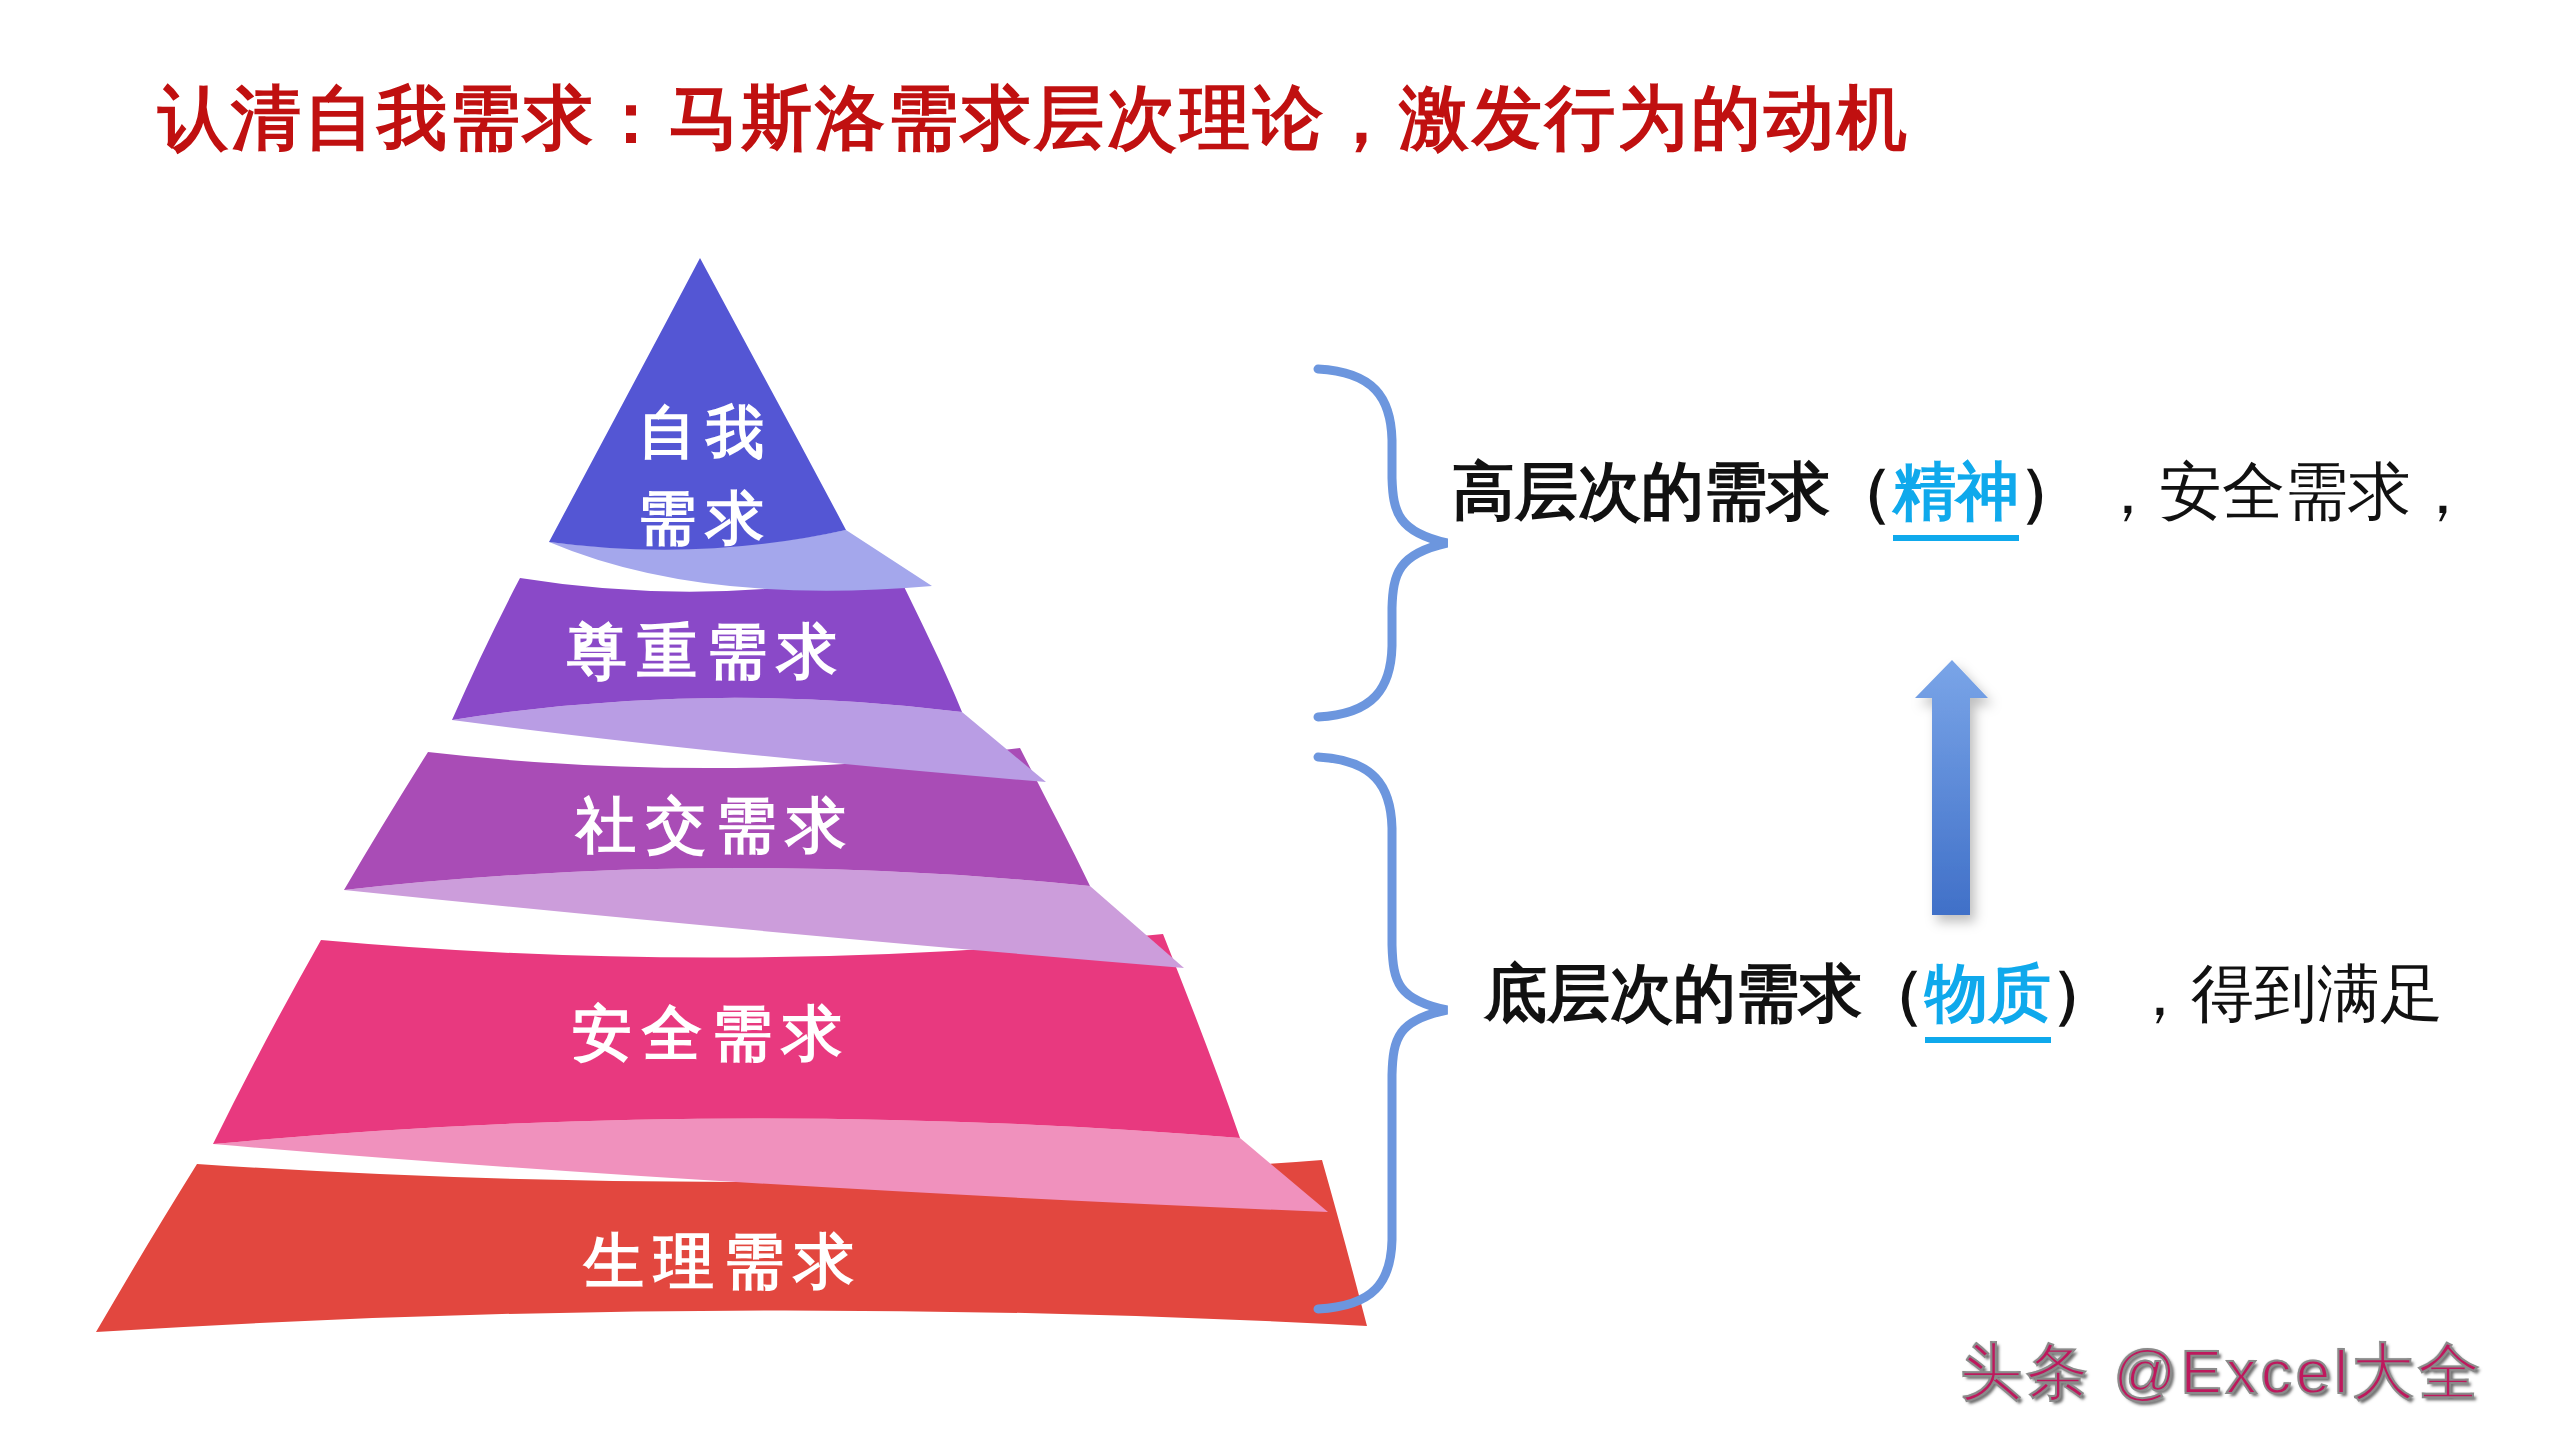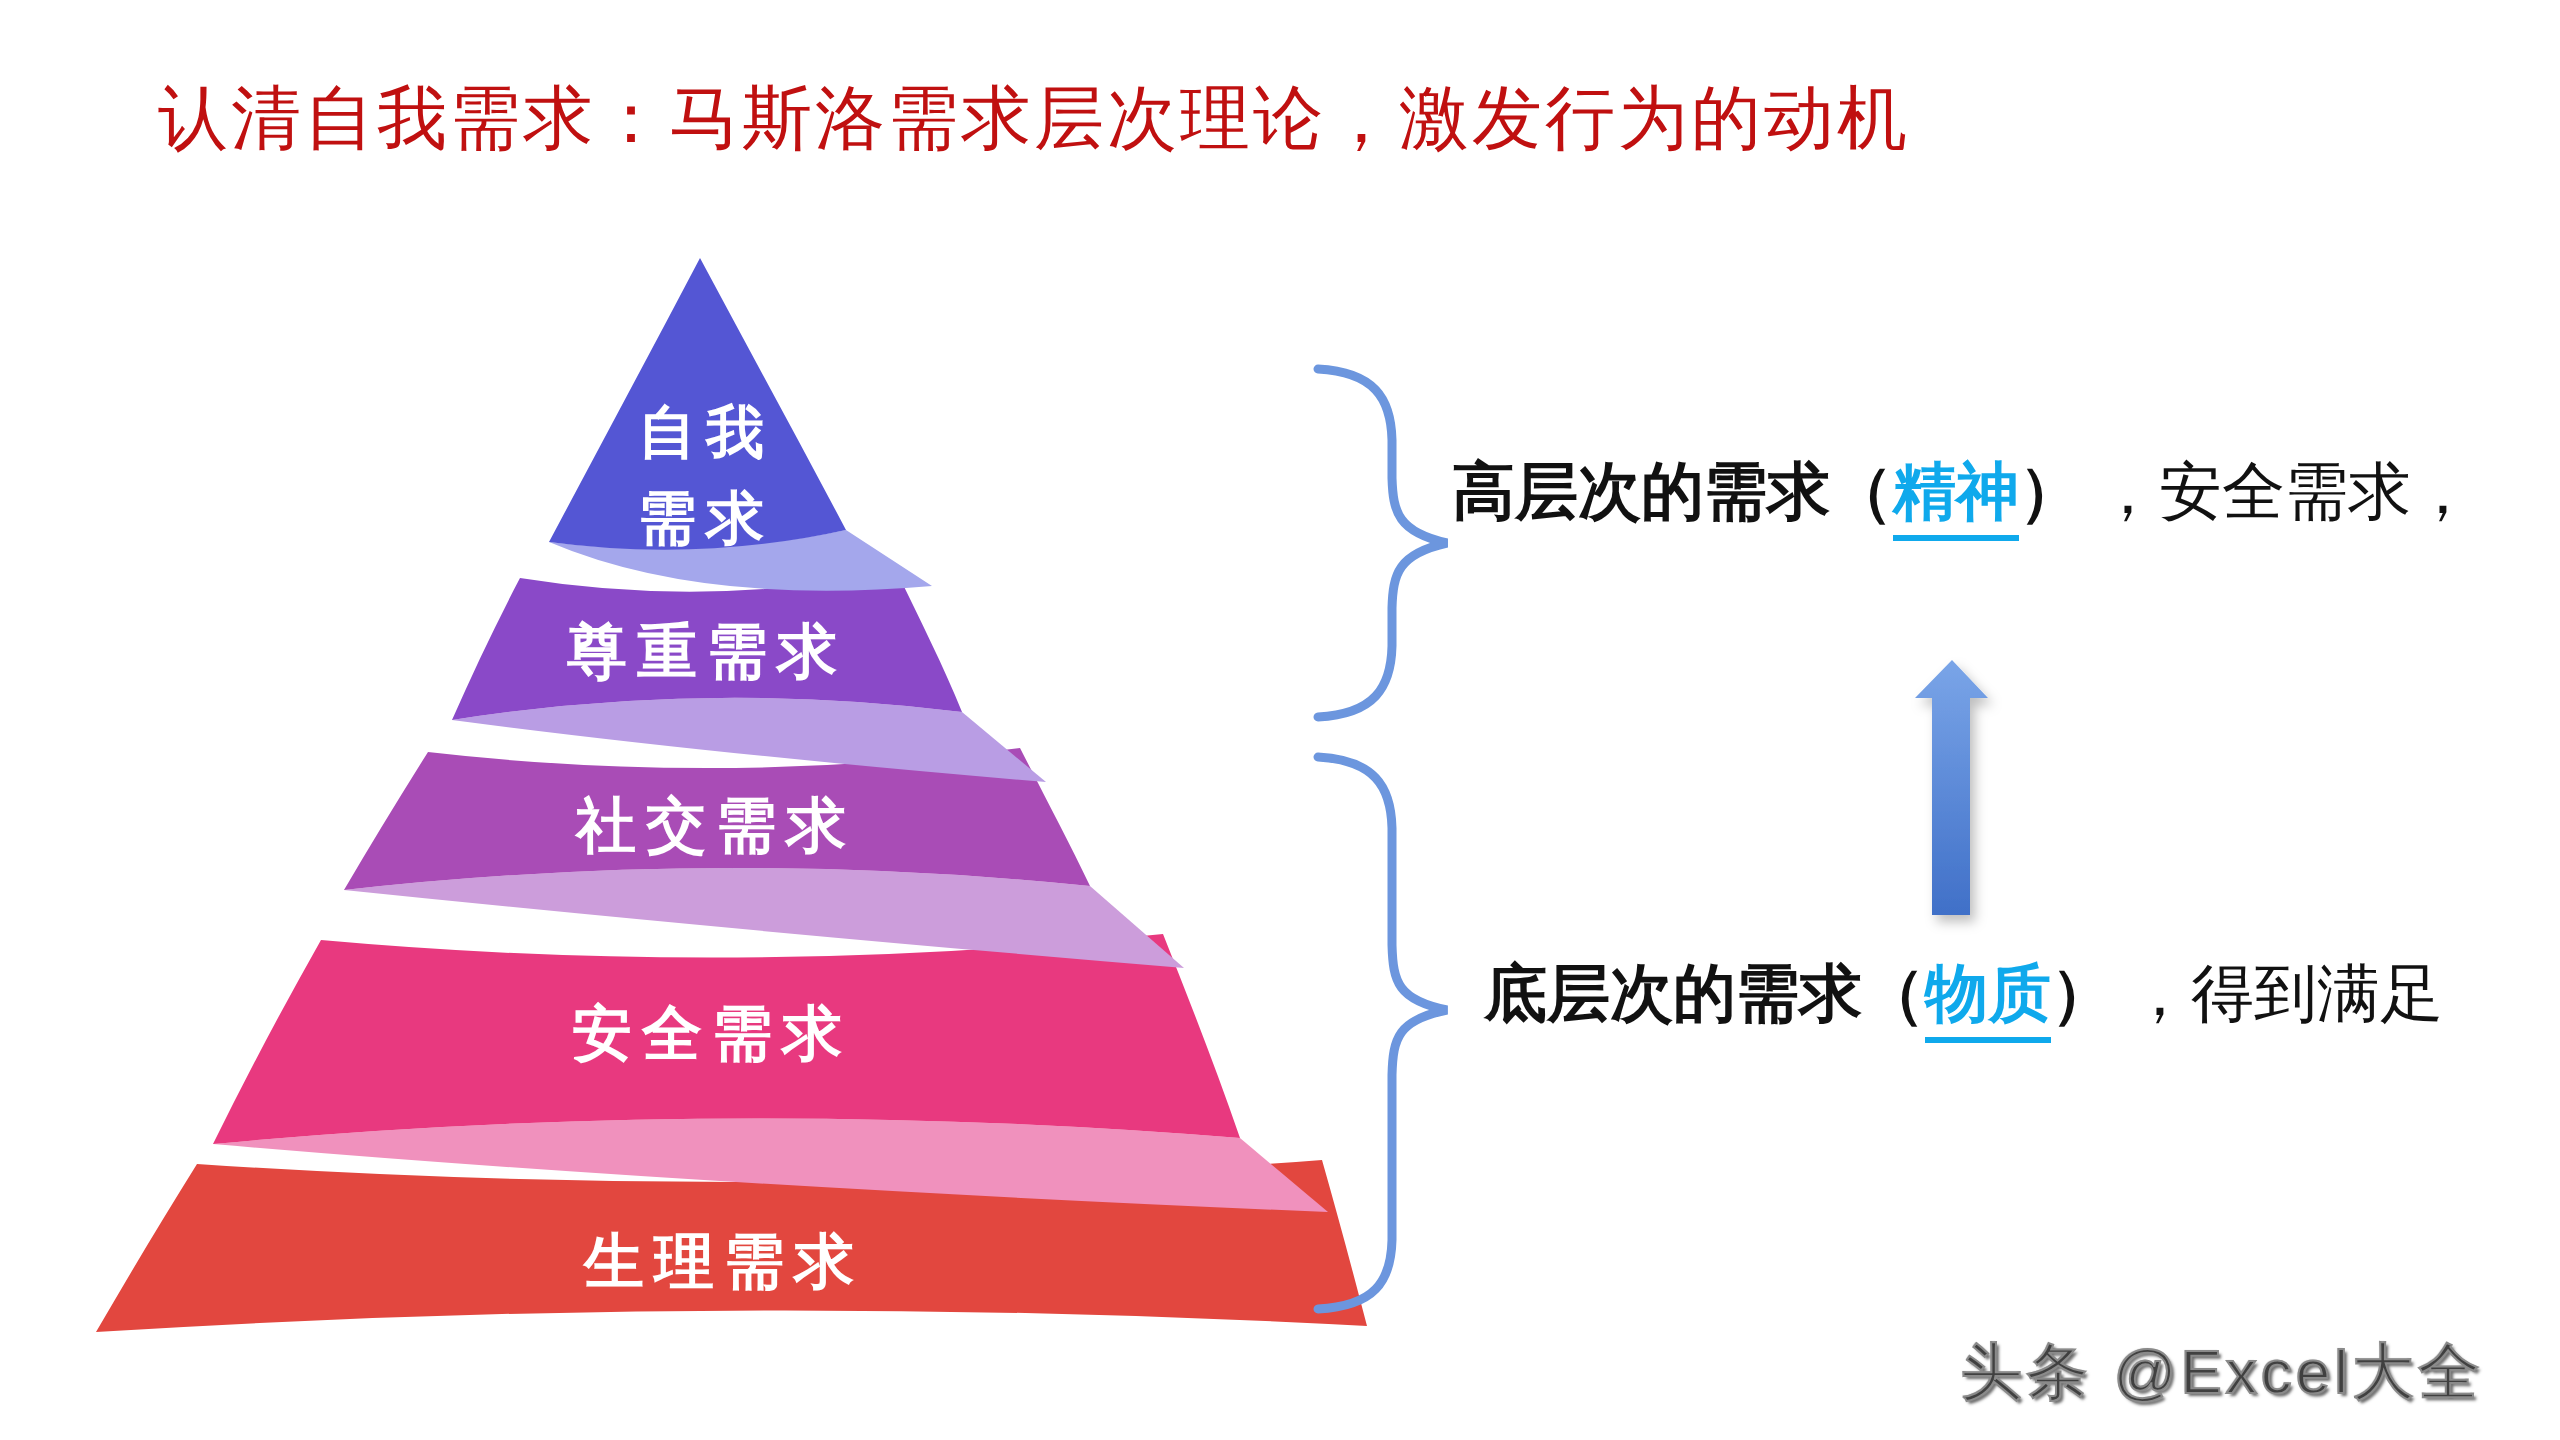--- a/index.html
+++ b/index.html
@@ -6,21 +6,21 @@
     margin:0;padding:0;
     width:2560px;height:1440px;
     background:#ffffff;
     overflow:hidden;
     font-family:"Liberation Sans","DejaVu Sans",sans-serif;
   }
   .stage{position:relative;width:2560px;height:1440px;background:#fff;}
 
   .title{
     position:absolute;left:158px;top:72px;
-    font-size:70px;font-weight:400;letter-spacing:3px;
+    font-size:70px;font-weight:700;letter-spacing:3px;
     color:#C01010;white-space:nowrap;
   }
 
   .pyr-svg{position:absolute;left:0;top:0;}
 
   .band-label{
     font-weight:800;
     fill:#ffffff;
     letter-spacing:10px;
   }
@@ -36,21 +36,21 @@
   .note .lnk{
     color:#0FA9EC;font-weight:800;
     border-bottom:6px solid #0FA9EC;
     padding-bottom:9px;
   }
   .note .sep{display:inline-block;width:14px;}
 
   .watermark{
     position:absolute;right:76px;bottom:26px;
     font-size:62px;letter-spacing:4px;white-space:nowrap;
-    color:#404040;
+    color:#be185d;
     -webkit-text-stroke:2px #8a8a8a;
     text-shadow:3px 3px 3px rgba(80,80,80,.85), -1px -1px 1px rgba(140,140,140,.6);
   }
 </style>
 </head>
 <body>
 
 <div class="stage">
 
   <div class="title">认清自我需求：马斯洛需求层次理论，激发行为的动机</div>

